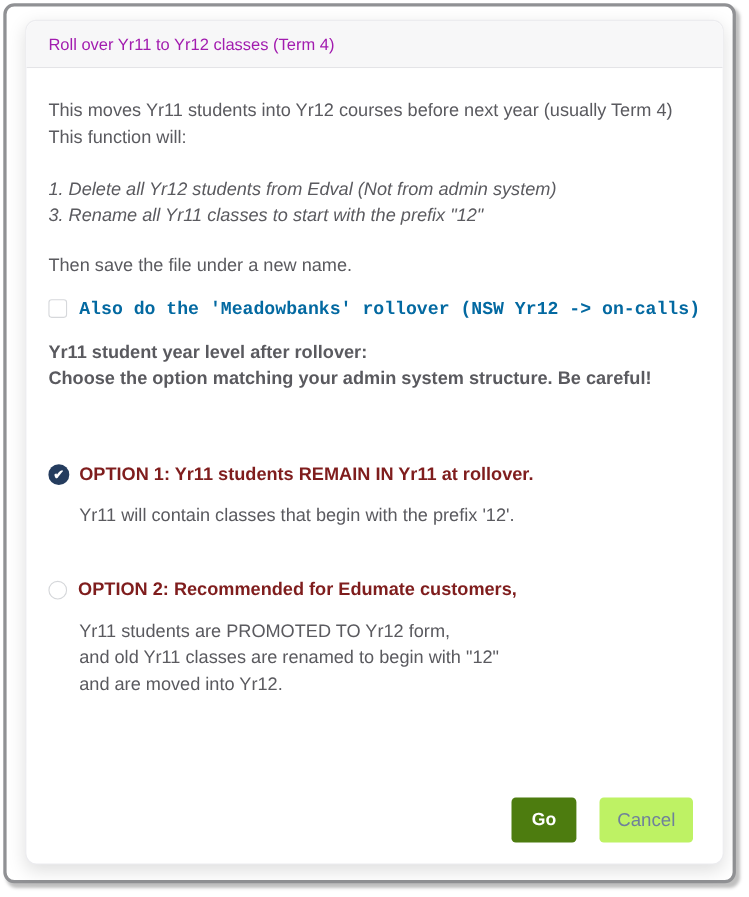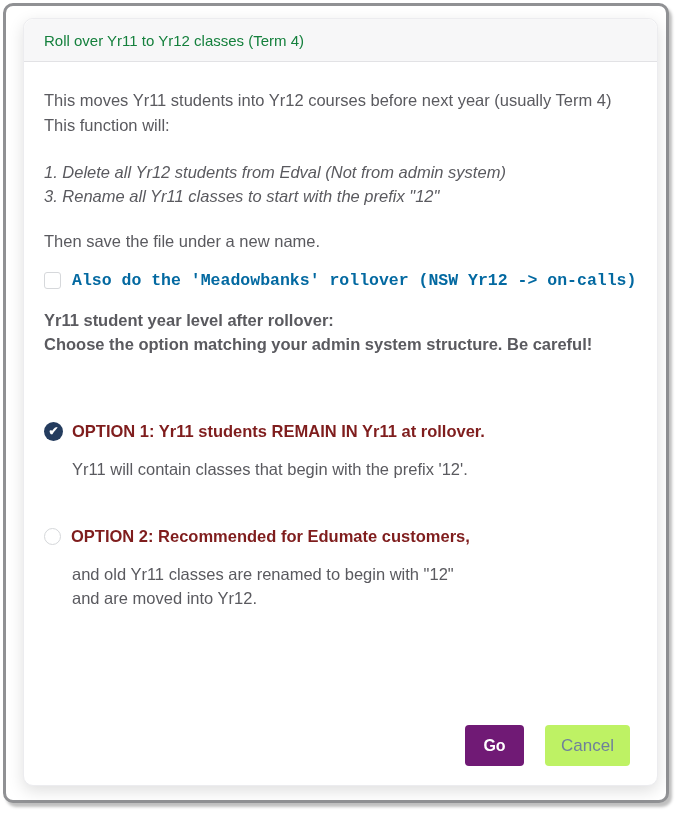--- a/index.html
+++ b/index.html
@@ -32,21 +32,21 @@
     height: 43px;
     background: #f7f7f8;
     border-bottom: 1px solid #e2e2e5;
     border-radius: 10px 10px 0 0;
     display: flex;
     align-items: center;
     padding: 0 20px;
   }
   .dialog-title {
     font-size: 15px;
-    color: #15803d;
+    color: #a21caf;
   }
   .dialog-body {
     padding: 26px 27px 0 20px;
     font-size: 16.5px;
     color: #5a5a5f;
   }
   .line { line-height: 25px; white-space: nowrap; }
   .steps { margin-top: 22px; }
   .steps .line { line-height: 24px; font-style: italic; }
   .save-note { margin-top: 21px; }
@@ -116,21 +116,21 @@
   }
   .btn {
     height: 41px;
     border: none;
     border-radius: 4px;
     font-family: "Liberation Sans", sans-serif;
     cursor: pointer;
   }
   .btn-go {
     width: 59px;
-    background: #701a75;
+    background: #4d7c0f;
     color: #ffffff;
     font-weight: bold;
     font-size: 16px;
     margin-right: 21px;
   }
   .btn-cancel {
     width: 85px;
     background: #bef264;
     color: #6f809b;
     font-size: 17px;
@@ -176,20 +176,21 @@
       </div>
       <div class="option-desc">
         <div class="line">Yr11 will contain classes that begin with the prefix '12'.</div>
       </div>
 
       <div class="option-row second">
         <span class="radio-unchecked"></span>
         <span class="bold-label option-label">OPTION 2: Recommended for Edumate customers,</span>
       </div>
       <div class="option-desc">
+        <div class="line">Yr11 students are PROMOTED TO Yr12 form,</div>
         <div class="line">and old Yr11 classes are renamed to begin with "12"</div>
         <div class="line">and are moved into Yr12.</div>
       </div>
 
     </div>
 
     <div class="dialog-footer">
       <button class="btn btn-go">Go</button>
       <button class="btn btn-cancel">Cancel</button>
     </div>

